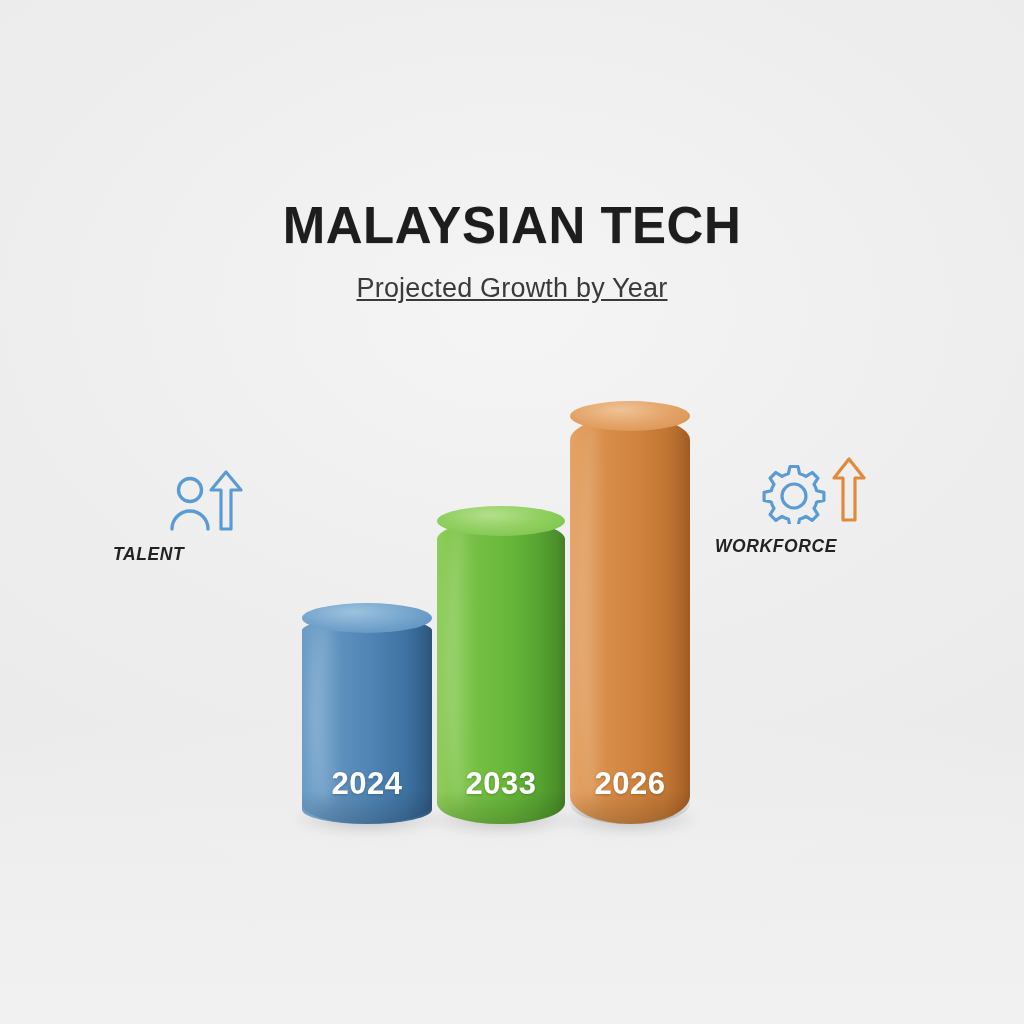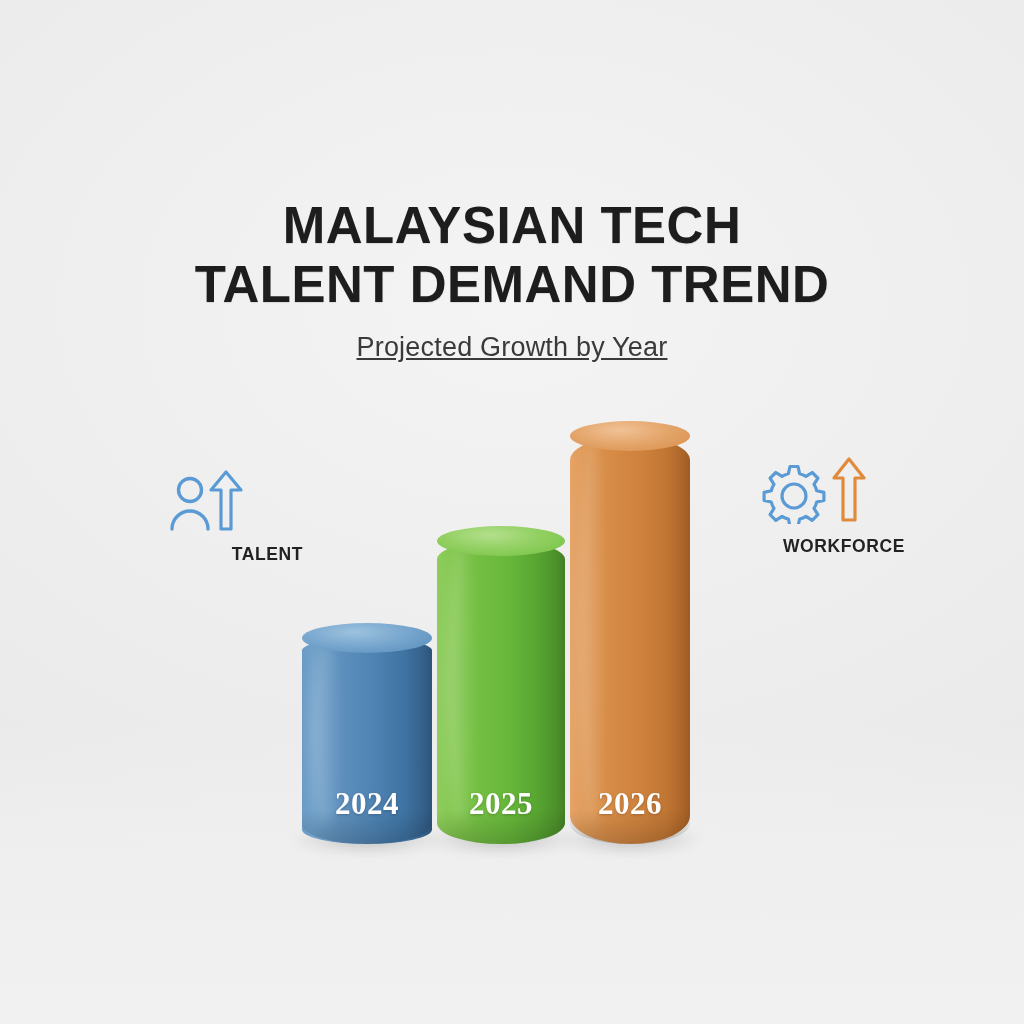--- a/index.html
+++ b/index.html
@@ -55,22 +55,23 @@
     font-size: 27px;
     font-weight: normal;
     color: #3a3a3a;
     letter-spacing: 0.2px;
     text-decoration: underline;
   }
 
   
   .badge {
     position: absolute;
-    text-align: right;
+    text-align: left;
     width: 190px;
+    font-style: italic;
   }
   .badge-left  { left: 113px; top: 466px; }
   .badge-right { left: 715px; top: 458px; }
 
   .badge-icon {
     height: 66px;
     display: flex;
     align-items: flex-end;
     justify-content: center;
   }
@@ -86,22 +87,21 @@
   .chart {
     position: absolute;
     left: 0;
     top: 0;
     width: 1024px;
     height: 1024px;
   }
 
   .cyl {
     position: absolute;
-    bottom: 180px;           
-    font-family: Liberation Serif, serif;
+    bottom: 200px;           
   }
 
   
   .cyl-body {
     position: absolute;
     left: 0;
     bottom: 0;
     width: 100%;
     height: 100%;
     border-radius: 50% / 6% 6% 7% 7%;
@@ -201,21 +201,20 @@
 </style>
 </head>
 <body>
 
 <div id="infographic">
 
   <div class="floor"></div>
 
   <div class="header">
     <div class="title-line">MALAYSIAN TECH</div>
-    <div class="title-line">TALENT DEMAND TREND</div>
     <div class="subtitle">Projected Growth by Year</div>
   </div>
 
   <div class="badge badge-left">
     <div class="badge-icon">
       <svg width="84" height="64" viewBox="0 0 84 64" fill="none">
         <circle cx="24" cy="22" r="11.5" stroke="#5b9bd5" stroke-width="3.4"></circle>
         <path d="M6 61 a18 18 0 0 1 36 0" stroke="#5b9bd5" stroke-width="3.4" fill="none" stroke-linecap="round"></path>
         <path d="M64 61 L64 22 L54 22 L69 4 L84 22 L74 22 L74 61 Z" transform="translate(-9,0)" stroke="#5b9bd5" stroke-width="3.2" fill="none" stroke-linejoin="round"></path>
       </svg>
@@ -246,21 +245,21 @@
       <div class="cyl-top"></div>
       <div class="cyl-label">2024</div>
     </div>
 
     <div class="cyl" id="bar-1">
       <div class="cyl-shadow"></div>
       <div class="cyl-body"></div>
       <div class="cyl-gloss"></div>
       <div class="cyl-footshade"></div>
       <div class="cyl-top"></div>
-      <div class="cyl-label">2025</div>
+      <div class="cyl-label">2033</div>
     </div>
 
     <div class="cyl" id="bar-2">
       <div class="cyl-shadow"></div>
       <div class="cyl-body"></div>
       <div class="cyl-gloss"></div>
       <div class="cyl-footshade"></div>
       <div class="cyl-top"></div>
       <div class="cyl-label">2026</div>
     </div>

